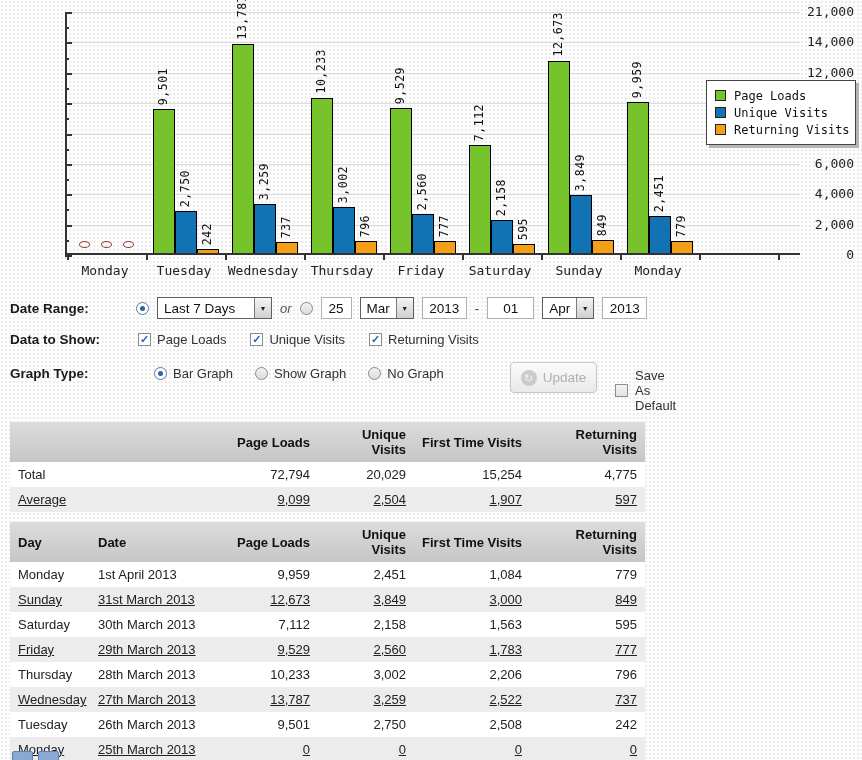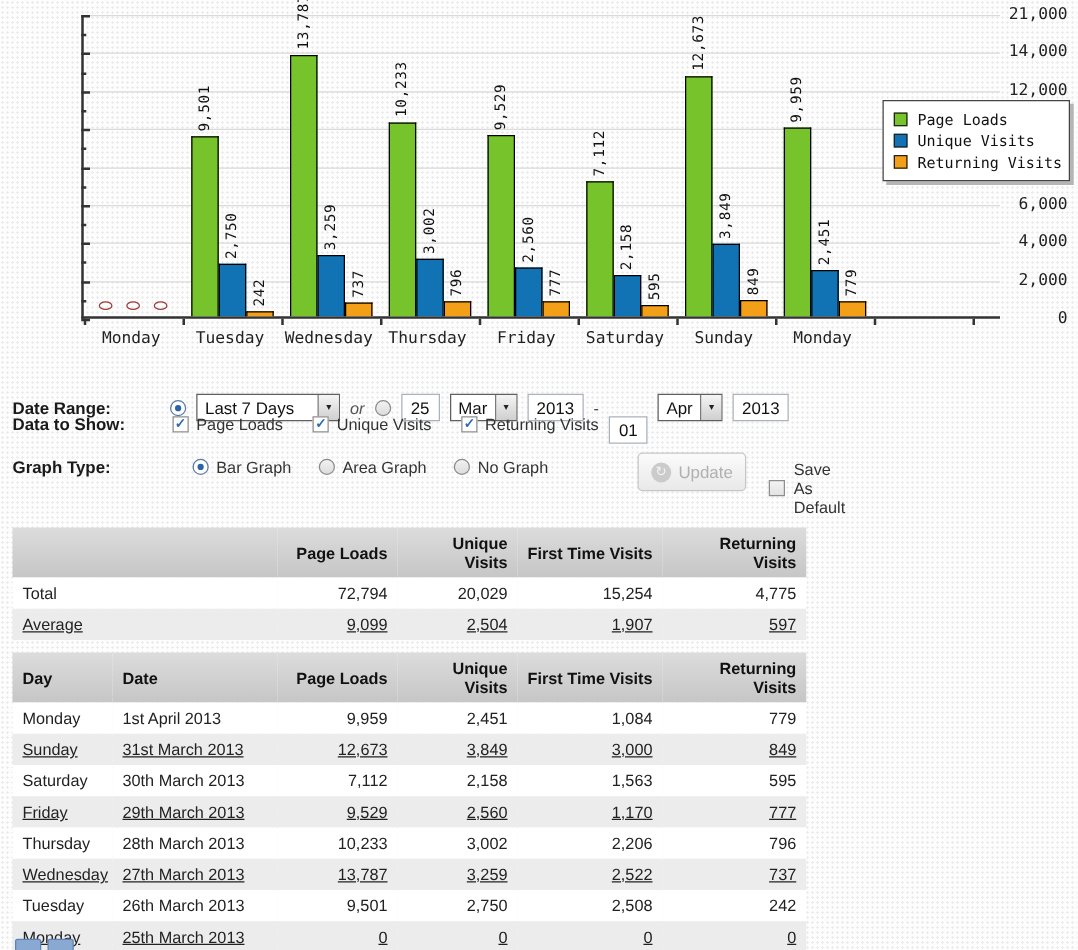--- a/index.html
+++ b/index.html
@@ -259,21 +259,21 @@
     </span>
     <span class="or-text">or</span>
     <span class="rb" id="customRadio"></span>
     <input class="txt" style="width: 31px;" value="25">
     <span class="sel">
       <span class="selval">Mar</span>
       <span class="arrow">▼</span>
     </span>
     <input class="txt" style="width: 45px;" value="2013">
     <span class="dash">-</span>
-    <input class="txt" style="width: 31px; margin-top: 36px;" value="01">
+    <input class="txt" style="width: 47px;" value="01">
     <span class="sel">
       <span class="selval">Apr</span>
       <span class="arrow">▼</span>
     </span>
     <input class="txt" style="width: 45px;" value="2013">
   </div>
 
   <div class="ctl-row" style="top:332px; gap:24px;">
     <span class="ctl-label" style="margin-right:-14px;">Data to Show:</span>
     <span id="showChecks" style="display:inline-flex; gap:24px;">
@@ -294,21 +294,21 @@
 
   <div class="ctl-row" style="top:366px; gap:38px;">
     <span class="ctl-label" style="margin-right:-12px;">Graph Type:</span>
     <span id="graphRadios" style="display:inline-flex; gap:22px;">
         <span class="opt">
           <span class="rb selected"></span>
           <span class="optlab">Bar Graph</span>
         </span>
         <span class="opt">
           <span class="rb"></span>
-          <span class="optlab">Area Graph</span>
+          <span class="optlab">Show Graph</span>
         </span>
         <span class="opt">
           <span class="rb"></span>
           <span class="optlab">No Graph</span>
         </span>
       </span>
     <span class="update-btn">
       <span class="update-icon">↻</span>
       <span>Update</span>
     </span>
@@ -395,21 +395,21 @@
           <td class="ar">7,112</td>
           <td class="ar">2,158</td>
           <td class="ar">1,563</td>
           <td class="ar">595</td>
         </tr>
         <tr class="alt">
           <td class="al">Friday</td>
           <td class="al">29th March 2013</td>
           <td class="ar">9,529</td>
           <td class="ar">2,560</td>
-          <td class="ar">1,170</td>
+          <td class="ar">1,783</td>
           <td class="ar">777</td>
         </tr>
         <tr>
           <td class="al">Thursday</td>
           <td class="al">28th March 2013</td>
           <td class="ar">10,233</td>
           <td class="ar">3,002</td>
           <td class="ar">2,206</td>
           <td class="ar">796</td>
         </tr>

